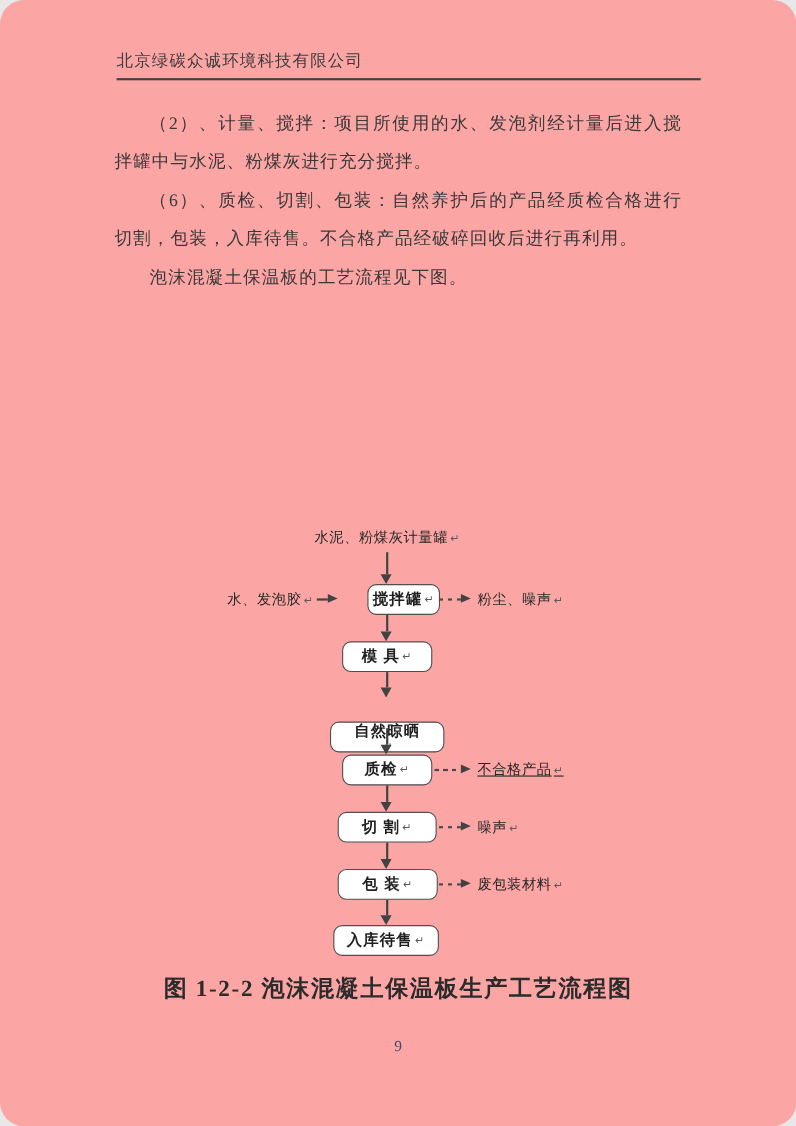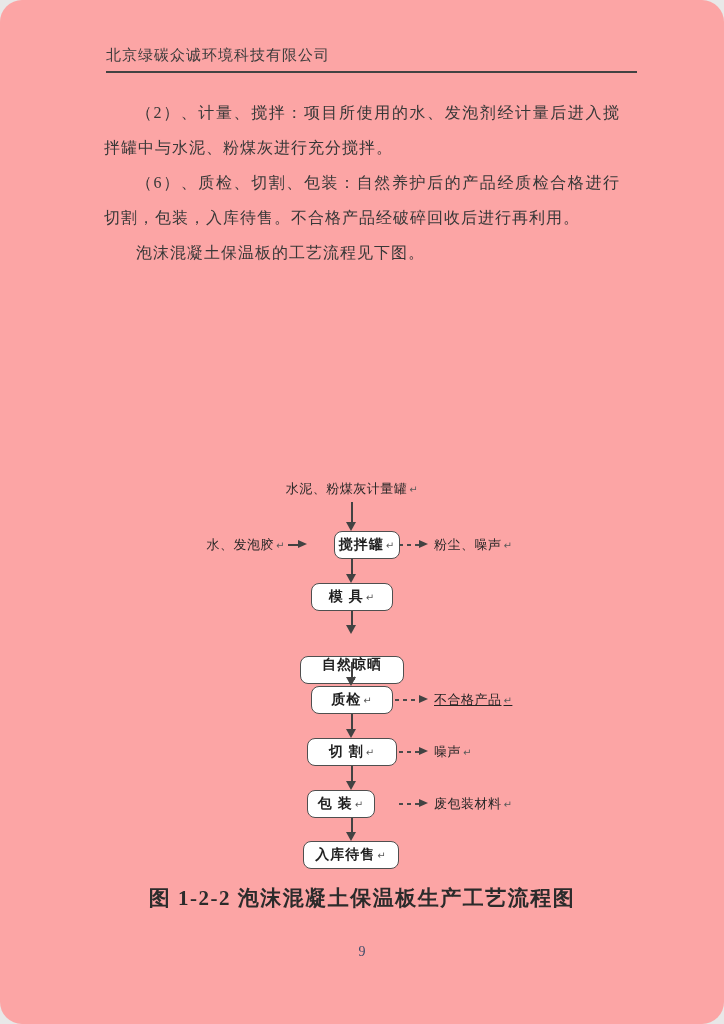--- a/index.html
+++ b/index.html
@@ -101,21 +101,21 @@
         <span class="eol">↵</span>
       </div>
     <div class="flow-box" style="left:311px;top:686px;width:82px;">
         <span>质检</span>
         <span class="eol">↵</span>
       </div>
     <div class="flow-box" style="left:307px;top:738px;width:90px;">
         <span>切 割</span>
         <span class="eol">↵</span>
       </div>
-    <div class="flow-box" style="left:307px;top:790px;width:68px;">
+    <div class="flow-box" style="left:307px;top:790px;width:91px;">
         <span>包 装</span>
         <span class="eol">↵</span>
       </div>
     <div class="flow-box" style="left:303px;top:841px;width:96px;">
         <span>入库待售</span>
         <span class="eol">↵</span>
       </div>
 
     <div class="vline" style="top:559px;height:15px;"></div>
     <div class="vhead" style="top:574px;"></div>

